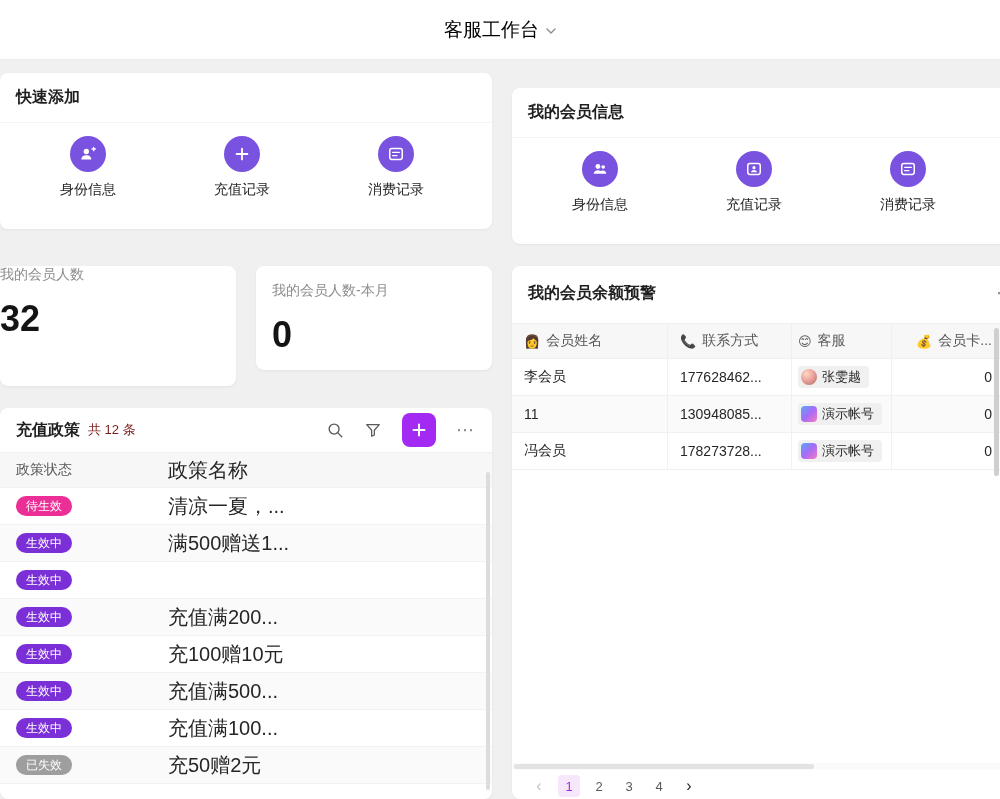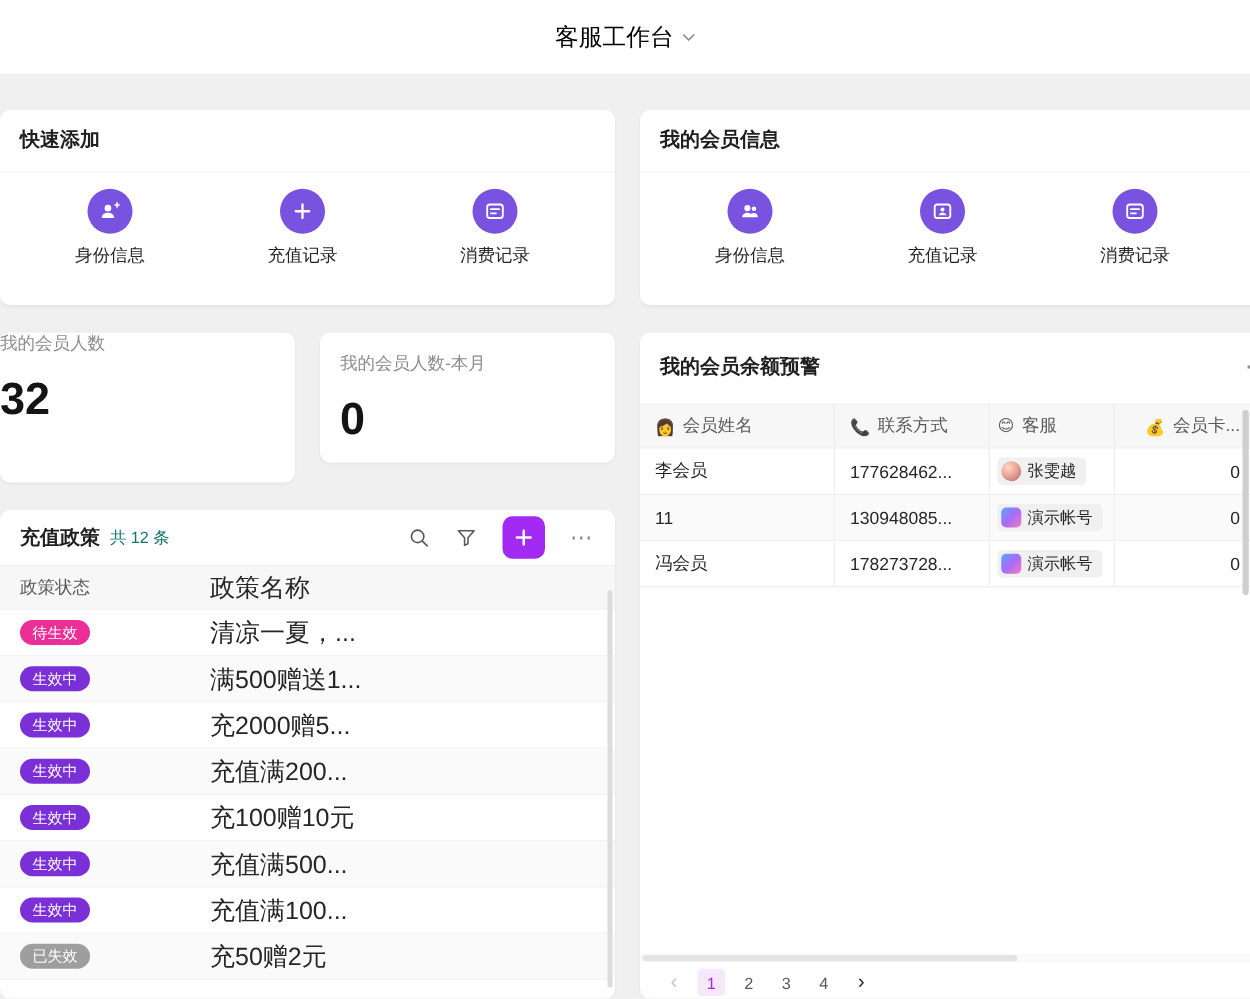--- a/index.html
+++ b/index.html
@@ -8,21 +8,21 @@
 
   
   .topbar { position:absolute; left:0; top:0; width:1000px; height:60px; background:#fff;
             border-bottom:1px solid #ececec; display:flex; align-items:center; justify-content:center; gap:7px; }
   .topbar-title { font-size:19px; color:#000000; cursor:pointer; }
   .chev { display:inline-block; }
 
   .card { position:absolute; background:#fff; border-radius:8px; box-shadow:0 1px 3px rgba(0,0,0,0.05); }
 
   
-  .quick-left  { left:0;   top:88px; width:492px; height:156px; }
+  .quick-left  { left:0;   top:73px; width:492px; height:156px; }
   .quick-right { left:512px; top:88px; width:520px; height:156px; }
   .card-head { height:50px; display:flex; align-items:center; padding:0 16px; border-bottom:1px solid #f5f5f5; }
   .card-title { font-size:16px; font-weight:600; color:#1f1f1f; }
   .quick-items { display:flex; padding:13px 0 0 38px; gap:54px; }
   .quick-item { width:100px; display:flex; flex-direction:column; align-items:center; gap:9px; cursor:pointer; }
   .icon-circle { width:36px; height:36px; border-radius:50%; background:#7A52E0;
                  display:flex; align-items:center; justify-content:center; }
   .icon-circle svg { width:20px; height:20px; }
   .quick-label { font-size:14px; color:#262626; }
 
@@ -57,21 +57,21 @@
            font-size:13px; color:#595959; }
   .page-btn { min-width:22px; height:22px; display:flex; align-items:center; justify-content:center;
               border-radius:4px; cursor:pointer; padding:0 4px; }
   .page-btn.active { background:#F6E7FB; color:#A32AF2; }
   .page-prev { color:#c4c4c4; font-size:16px; }
   .page-next { color:#262626; font-size:16px; }
 
   
   .policy-card { left:0; top:408px; width:492px; height:391px; }
   .p-head { height:44px; display:flex; align-items:center; padding:0 16px; gap:8px; }
-  .p-count { font-size:13px; color:#0f766e; }
+  .p-count { font-size:13px; color:#7f1d1d; }
   .p-tools { margin-left:auto; display:flex; align-items:center; gap:20px; }
   .tool-btn { width:18px; height:18px; cursor:pointer; display:flex; align-items:center; justify-content:center; }
   .plus-btn { width:34px; height:34px; border-radius:8px; background:#A32AF2; color:#fff;
               display:flex; align-items:center; justify-content:center; cursor:pointer; }
   .p-table { position:absolute; left:0; top:44px; width:492px; }
   .p-row { display:flex; height:37px; align-items:center; border-bottom:1px solid #f2f2f2; background:#fff; }
   .p-row.header { height:36px; background:#f7f7f7; border-top:1px solid #f0f0f0; color:#595959; font-size:14px; }
   .p-row.stripe { background:#fafafa; }
   .p-cell-status { width:168px; padding-left:16px; flex:none; }
   .p-cell-name { flex:1; font-size:20px; color:#262626; overflow:hidden; white-space:nowrap; }
@@ -280,21 +280,20 @@
       <div class="p-row">
         <div class="p-cell-status"><span class="badge pending">待生效</span></div>
         <div class="p-cell-name">清凉一夏，...</div>
       </div>
       <div class="p-row stripe">
         <div class="p-cell-status"><span class="badge active">生效中</span></div>
         <div class="p-cell-name">满500赠送1...</div>
       </div>
       <div class="p-row">
         <div class="p-cell-status"><span class="badge active">生效中</span></div>
-        <div class="p-cell-name">充2000赠5...</div>
       </div>
       <div class="p-row stripe">
         <div class="p-cell-status"><span class="badge active">生效中</span></div>
         <div class="p-cell-name">充值满200...</div>
       </div>
       <div class="p-row">
         <div class="p-cell-status"><span class="badge active">生效中</span></div>
         <div class="p-cell-name">充100赠10元</div>
       </div>
       <div class="p-row stripe">

